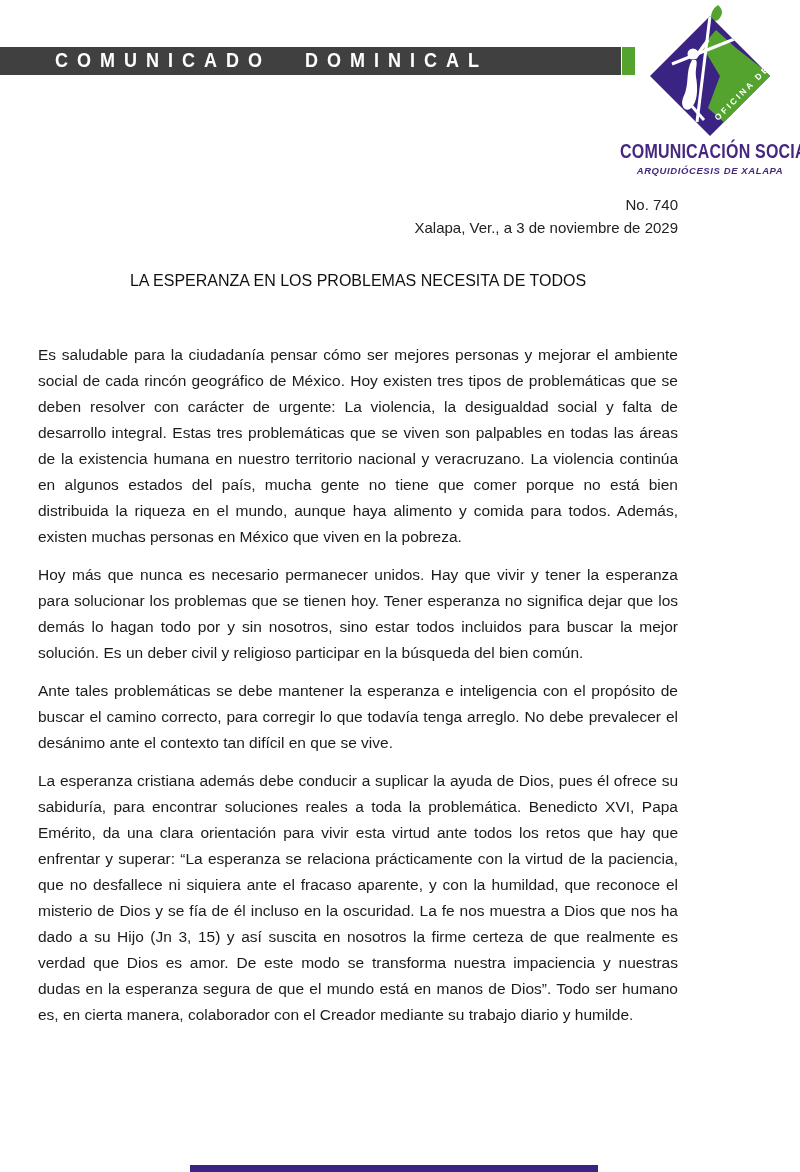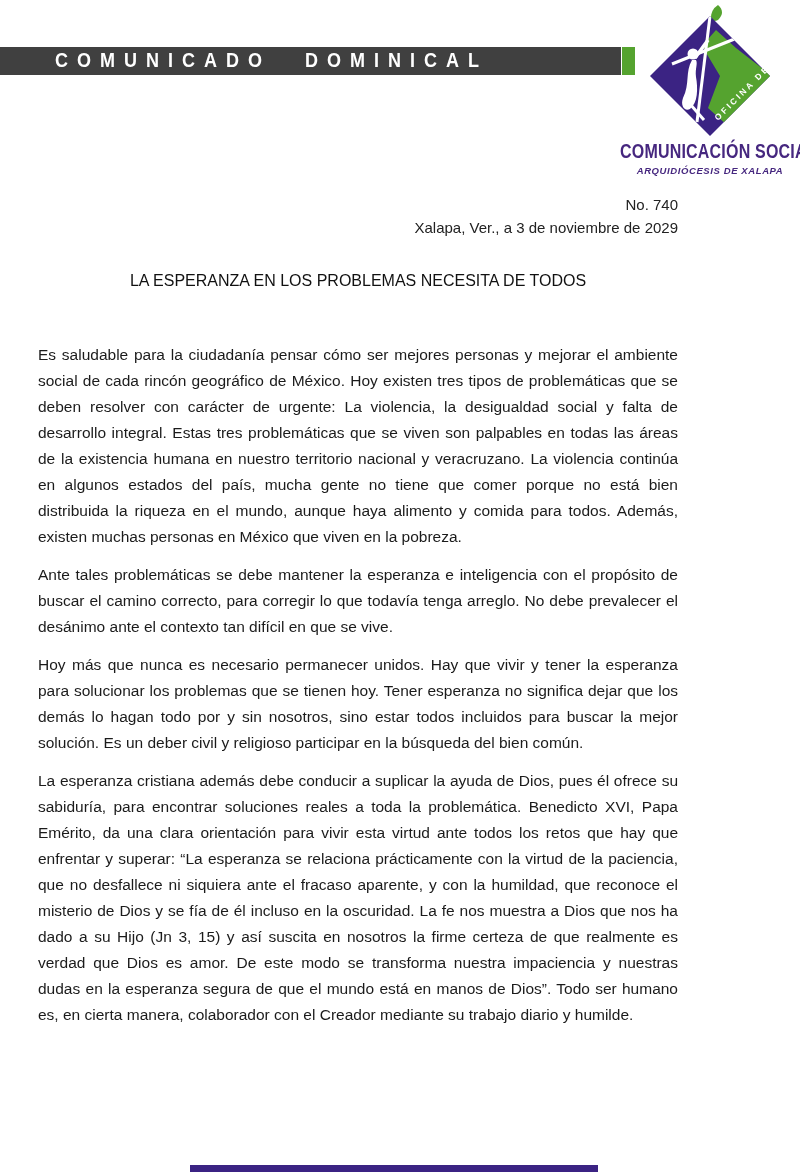--- a/index.html
+++ b/index.html
@@ -156,18 +156,18 @@
 
 <div class="meta">
   <div>No. 740</div>
   <div>Xalapa, Ver., a 3 de noviembre de 2029</div>
 </div>
 
 <div class="doc-title">LA ESPERANZA EN LOS PROBLEMAS NECESITA DE TODOS</div>
 
 <div class="doc-body">
   <p>Es saludable para la ciudadanía pensar cómo ser mejores personas y mejorar el ambiente social de cada rincón geográfico de México. Hoy existen tres tipos de problemáticas que se deben resolver con carácter de urgente: La violencia, la desigualdad social y falta de desarrollo integral. Estas tres problemáticas que se viven son palpables en todas las áreas de la existencia humana en nuestro territorio nacional y veracruzano. La violencia continúa en algunos estados del país, mucha gente no tiene que comer porque no está bien distribuida la riqueza en el mundo, aunque haya alimento y comida para todos. Además, existen muchas personas en México que viven en la pobreza.</p>
+  <p>Hoy más que nunca es necesario permanecer unidos. Hay que vivir y tener la esperanza para solucionar los problemas que se tienen hoy. Tener esperanza no significa dejar que los demás lo hagan todo por y sin nosotros, sino estar todos incluidos para buscar la mejor solución. Es un deber civil y religioso participar en la búsqueda del bien común.</p>
   <p>Ante tales problemáticas se debe mantener la esperanza e inteligencia con el propósito de buscar el camino correcto, para corregir lo que todavía tenga arreglo. No debe prevalecer el desánimo ante el contexto tan difícil en que se vive.</p>
-  <p>Hoy más que nunca es necesario permanecer unidos. Hay que vivir y tener la esperanza para solucionar los problemas que se tienen hoy. Tener esperanza no significa dejar que los demás lo hagan todo por y sin nosotros, sino estar todos incluidos para buscar la mejor solución. Es un deber civil y religioso participar en la búsqueda del bien común.</p>
   <p>La esperanza cristiana además debe conducir a suplicar la ayuda de Dios, pues él ofrece su sabiduría, para encontrar soluciones reales a toda la problemática. Benedicto XVI, Papa Emérito, da una clara orientación para vivir esta virtud ante todos los retos que hay que enfrentar y superar: “La esperanza se relaciona prácticamente con la virtud de la paciencia, que no desfallece ni siquiera ante el fracaso aparente, y con la humildad, que reconoce el misterio de Dios y se fía de él incluso en la oscuridad. La fe nos muestra a Dios que nos ha dado a su Hijo (Jn 3, 15) y así suscita en nosotros la firme certeza de que realmente es verdad que Dios es amor. De este modo se transforma nuestra impaciencia y nuestras dudas en la esperanza segura de que el mundo está en manos de Dios”. Todo ser humano es, en cierta manera, colaborador con el Creador mediante su trabajo diario y humilde.</p>
 </div>
 
 <div class="footer-bar"></div>
 
 </body></html>

